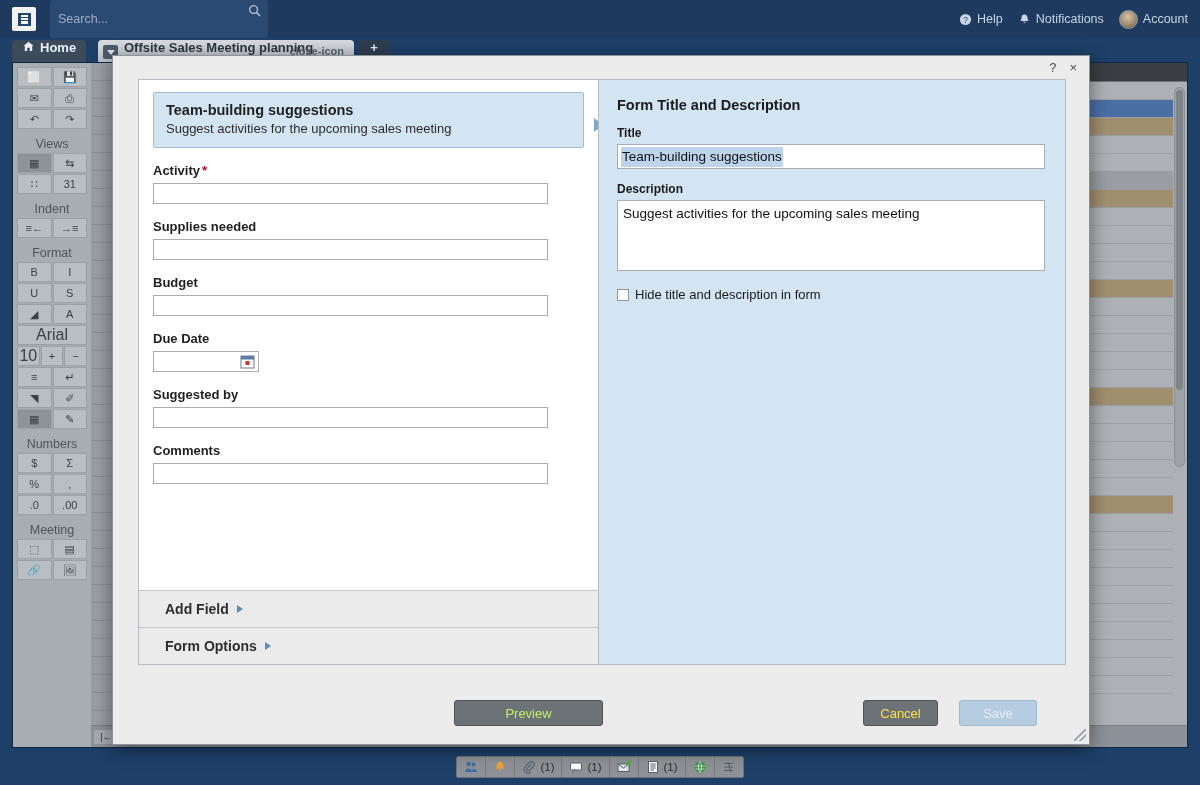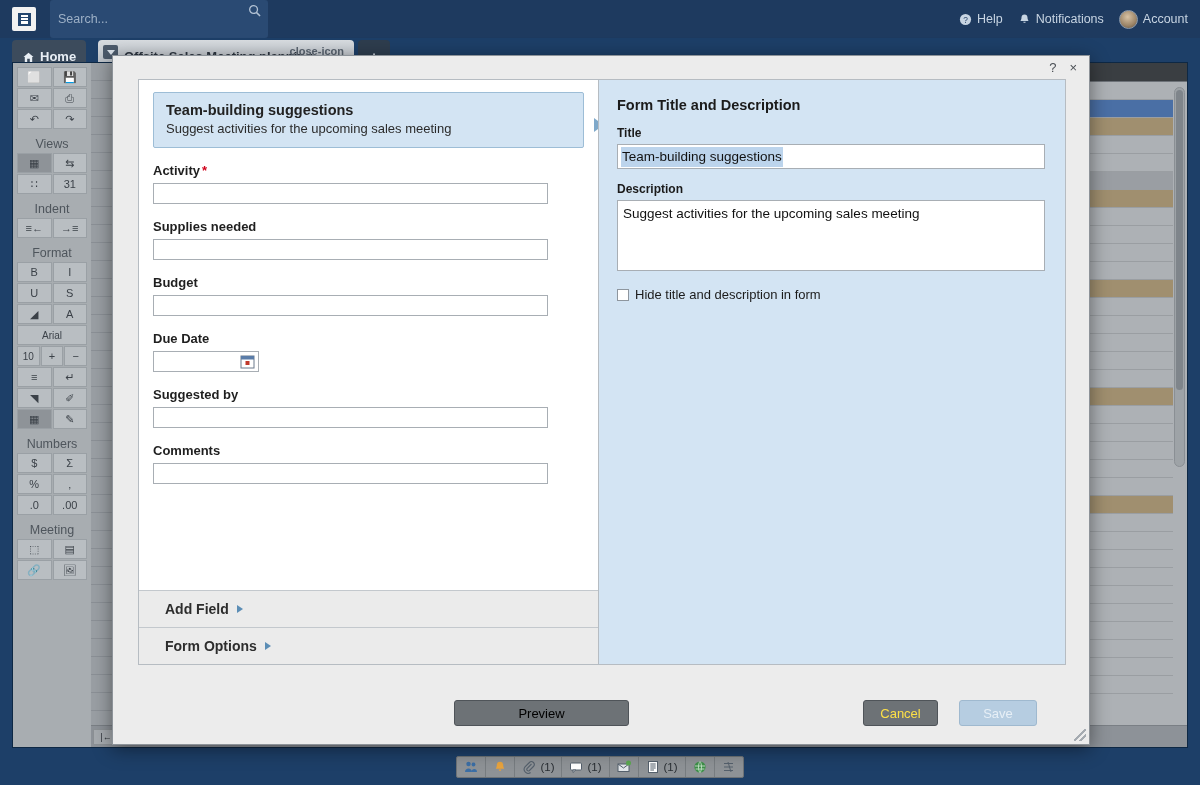--- a/index.html
+++ b/index.html
@@ -59,21 +59,21 @@
     border: 1px solid #8c9bad;
   }
 
   
   #tabstrip {
     position: absolute; left: 12px; top: 38px; width: 1176px; height: 26px;
   }
   .tab {
     position: absolute; top: 2px; height: 24px;
     border-radius: 4px 4px 0 0;
-    display: flex; align-items: flex-end;
+    display: flex; align-items: flex-start;
     font-size: 13px; font-weight: bold;
     color: #e8eef5;
     padding: 0 10px;
   }
   #tab-home { left: 0; background: #3c4b5c; }
   #tab-home .home-ico { margin-right: 5px; }
   #tab-doc {
     left: 86px; width: 256px;
     background: linear-gradient(#d8dce0, #b9bfc6);
     color: #2d3540;
@@ -107,21 +107,21 @@
     padding: 3px 0 2px; font-family: "Liberation Sans", sans-serif;
   }
   .rail-row { display: flex; gap: 1px; margin-bottom: 1px; }
   .rail-btn {
     flex: 1; height: 20px; background: #b9bec2;
     border: 1px solid #9aa0a5;
     display: flex; align-items: center; justify-content: center;
     font-size: 11px; color: #3b4148;
   }
   .rail-btn.active { background: #8e9398; }
-  .rail-btn.font { font-size: 10px; }
+  .rail-btn.font { font-size: 16px; }
 
   
   #grid-area {
     position: absolute; left: 78px; top: 0; right: 0; bottom: 0;
     background: #b0b4b7;
   }
   #rownum-col {
     position: absolute; left: 0; top: 0; width: 22px; height: 100%;
     background: repeating-linear-gradient(
       0deg, #8b9096 0px, #8b9096 1px, #9a9fa4 1px, #9a9fa4 18px);
@@ -310,22 +310,22 @@
   #dialog-footer {
     position: absolute; left: 0; bottom: 0; right: 0; height: 80px;
   }
   .btn {
     height: 26px; border-radius: 3px;
     font-size: 13px; font-family: "Liberation Sans", sans-serif;
     display: flex; align-items: center; justify-content: center;
     cursor: pointer; border: 1px solid #4f5459;
   }
   #btn-preview {
-    position: absolute; left: 341px; top: 36px; width: 175px;
-    background: #6d7276; color: #000000;
+    position: absolute; left: 341px; top: 36px; width: 149px;
+    background: #6d7276; color: #bef264;
   }
   #btn-cancel {
     position: absolute; right: 151px; top: 36px; width: 75px;
     background: #6d7276; color: #fde047;
   }
   #btn-save {
     position: absolute; right: 52px; top: 36px; width: 78px;
     background: #b6cde1; color: #e7eff6; border-color: #9fb9cf;
   }
   #resize-grip {

